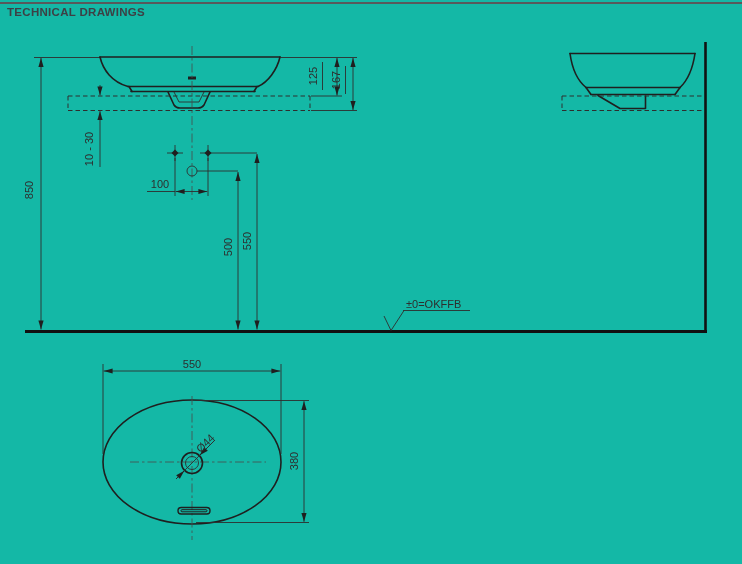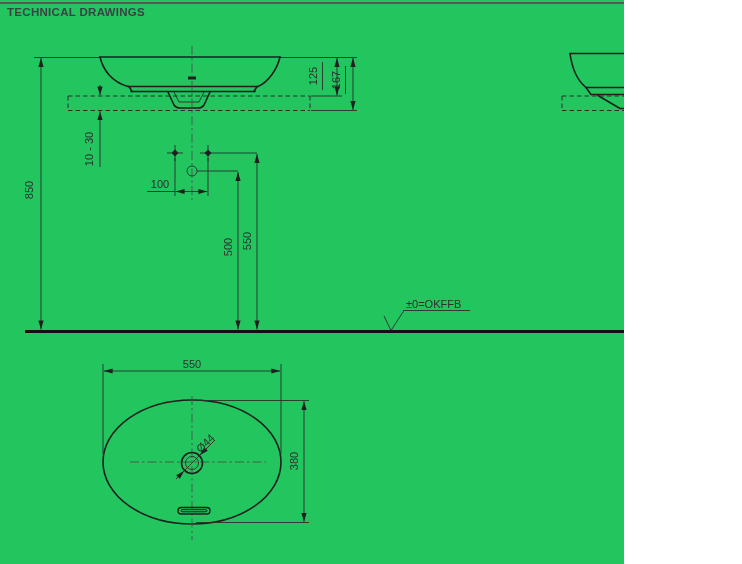--- a/index.html
+++ b/index.html
@@ -1,19 +1,19 @@
 <!DOCTYPE html>
 <html><head>
 <meta charset="utf-8">
 <style>
   html,body{margin:0;padding:0;background:#ffffff;}
   .page{
     position:relative;
-    width:624px;height:564px;
-    background:#22c55e;
+    width:742px;height:564px;
+    background:#14b8a6;
     font-family:"Liberation Sans", sans-serif;
     overflow:hidden;
   }
   .top-rule{
     position:absolute;top:2px;left:0;width:742px;height:2px;
     background:#58595b;
   }
   .page-title{
     position:absolute;top:6px;left:7px;
     font-size:11.5px;font-weight:bold;color:#3d4045;letter-spacing:0.3px;

